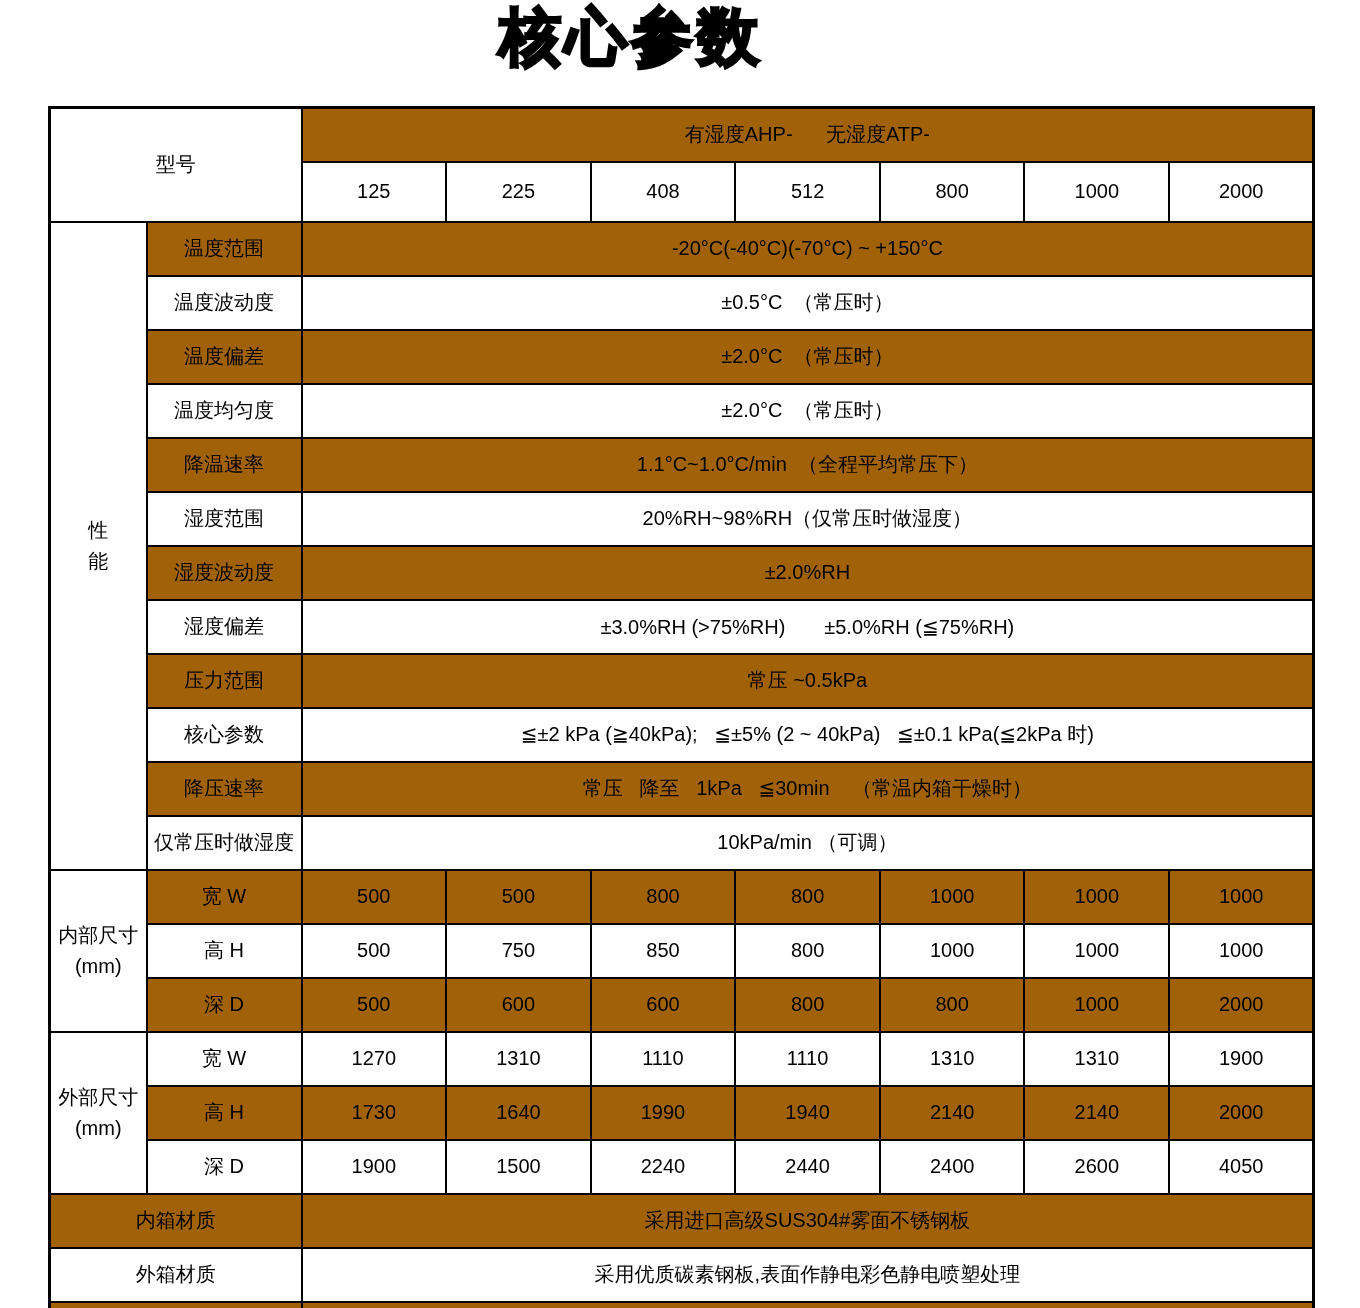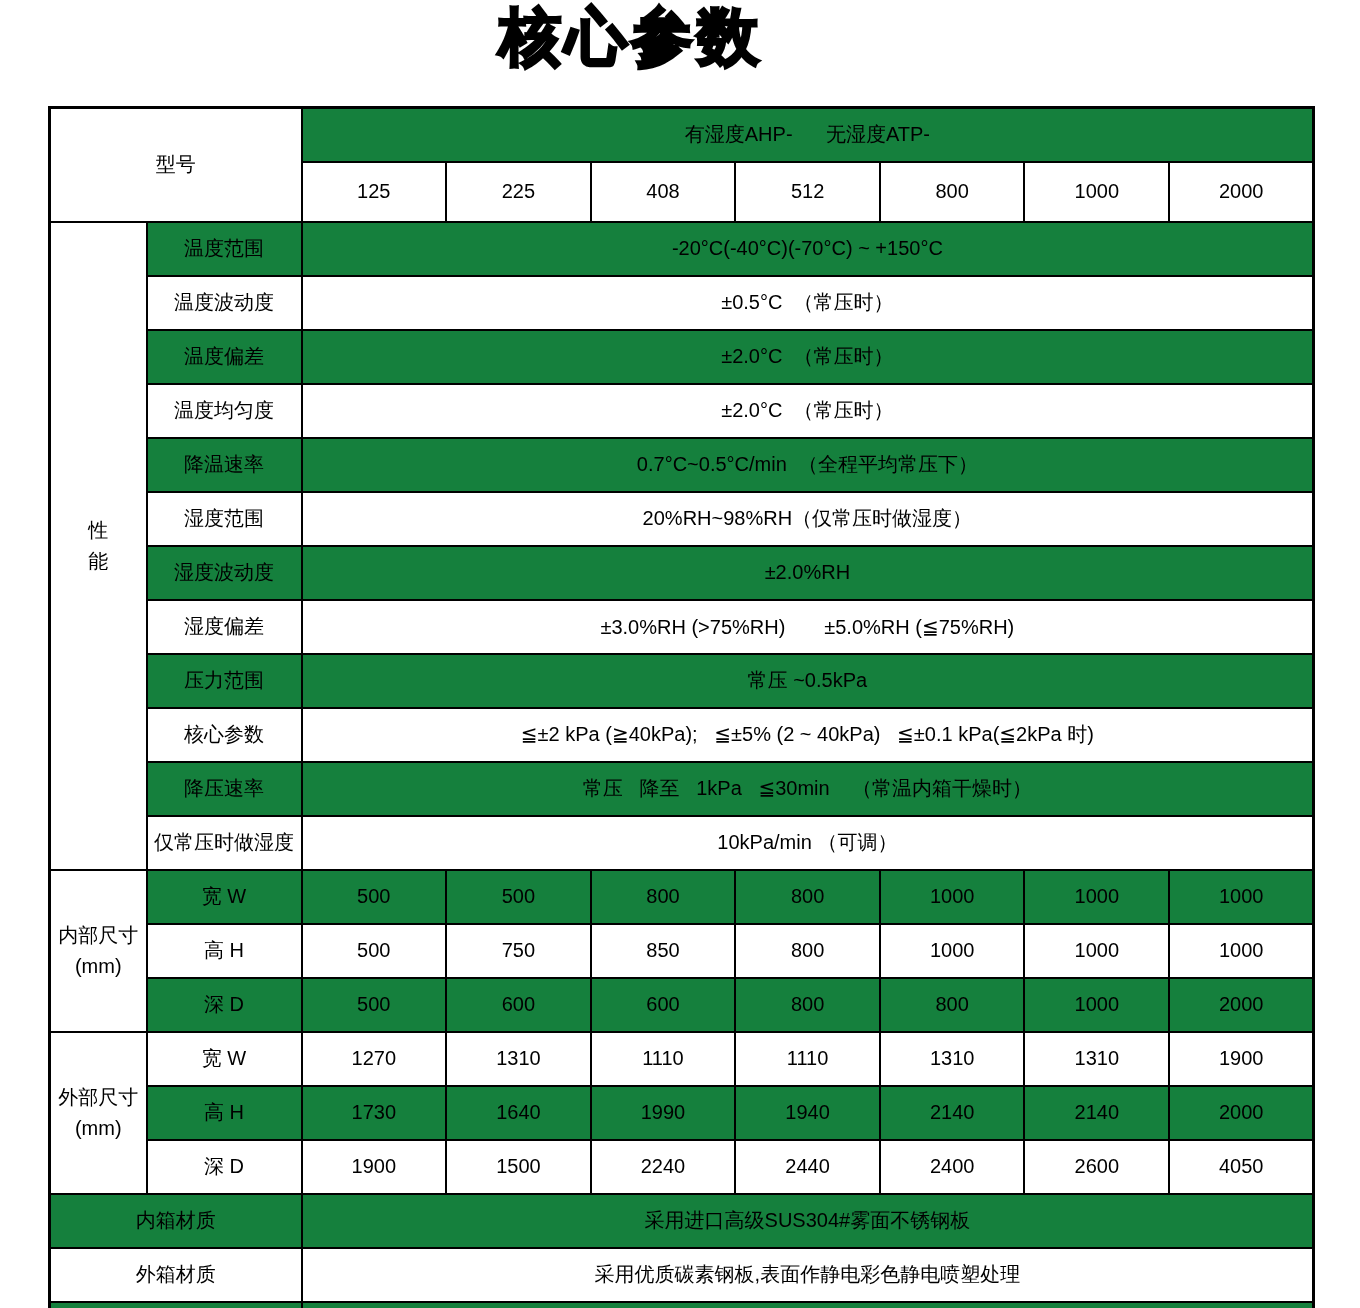--- a/index.html
+++ b/index.html
@@ -38,21 +38,21 @@
   td {
     border: 2px solid #000;
     text-align: center;
     vertical-align: middle;
     font-size: 20px;
     padding: 0 4px;
     white-space: pre-wrap;
     background: #ffffff;
     overflow: hidden;
   }
-  td.shaded { background: #15803d; }
+  td.shaded { background: #a16207; }
   tr.hrow1 { height: 54px; }
   tr.hrow2 { height: 60px; }
   tr.r { height: 54px; }
   tr.partial { height: 12px; }
   td.group { font-size: 20px; line-height: 1.55; }
 </style>
 </head>
 <body>
 
 <div class="page-title">核心参数</div>
@@ -98,21 +98,21 @@
   <tr class="r">
     <td class="shaded">温度偏差</td>
     <td colspan="7" class="shaded">±2.0°C  （常压时）</td>
   </tr>
   <tr class="r">
     <td>温度均匀度</td>
     <td colspan="7">±2.0°C  （常压时）</td>
   </tr>
   <tr class="r">
     <td class="shaded">降温速率</td>
-    <td colspan="7" class="shaded">0.7°C~0.5°C/min  （全程平均常压下）</td>
+    <td colspan="7" class="shaded">1.1°C~1.0°C/min  （全程平均常压下）</td>
   </tr>
   <tr class="r">
     <td>湿度范围</td>
     <td colspan="7">20%RH~98%RH（仅常压时做湿度）</td>
   </tr>
   <tr class="r">
     <td class="shaded">湿度波动度</td>
     <td colspan="7" class="shaded">±2.0%RH</td>
   </tr>
   <tr class="r">

